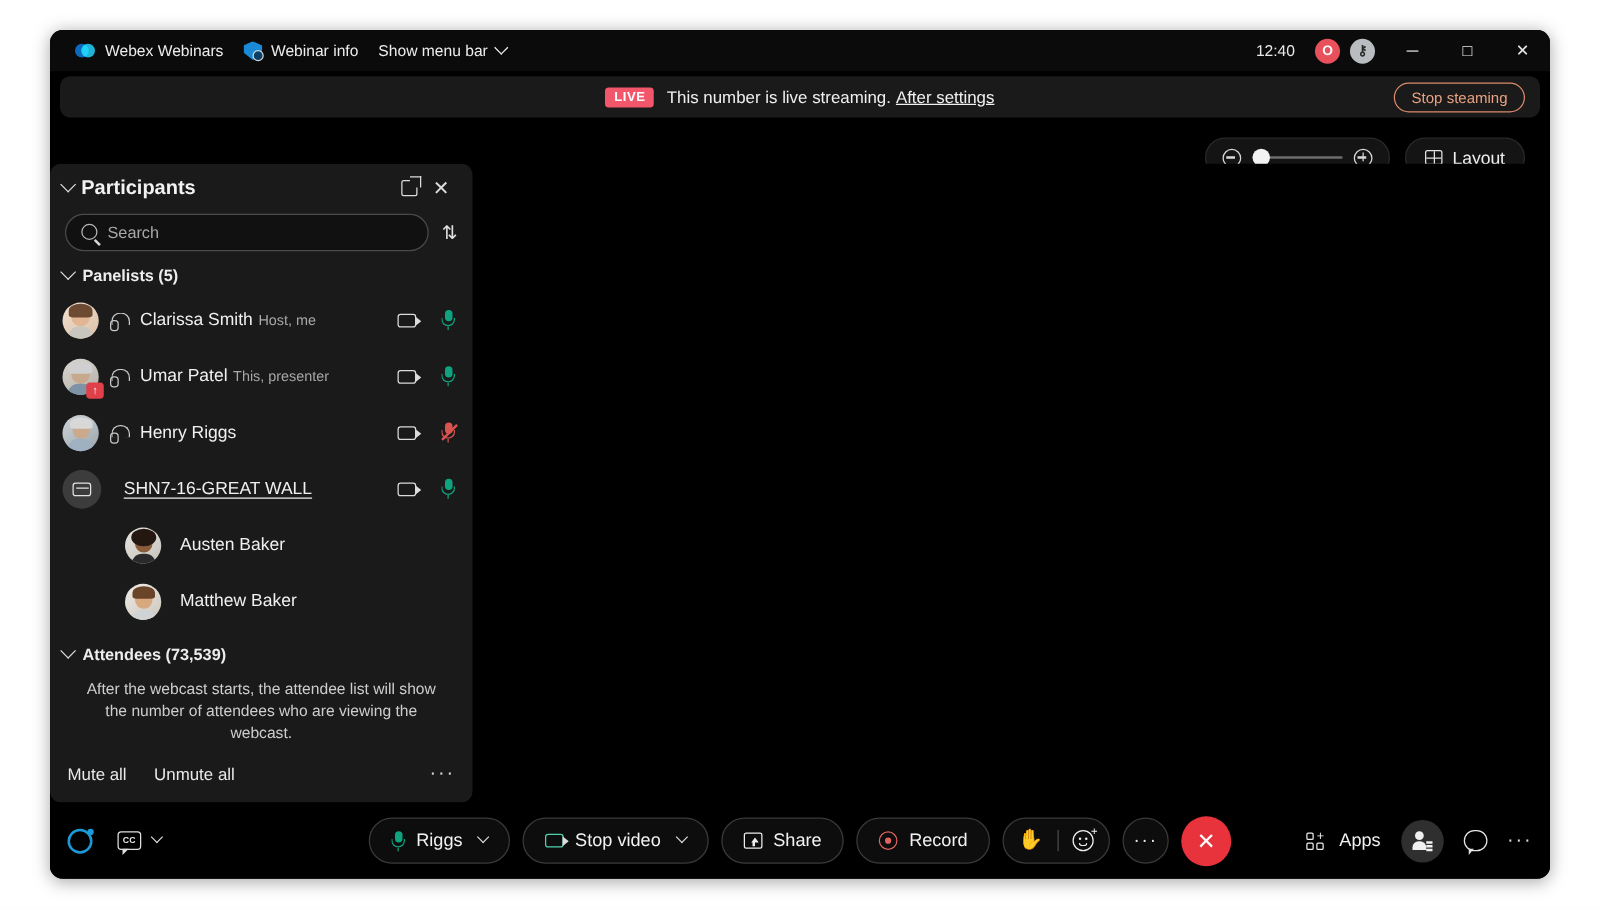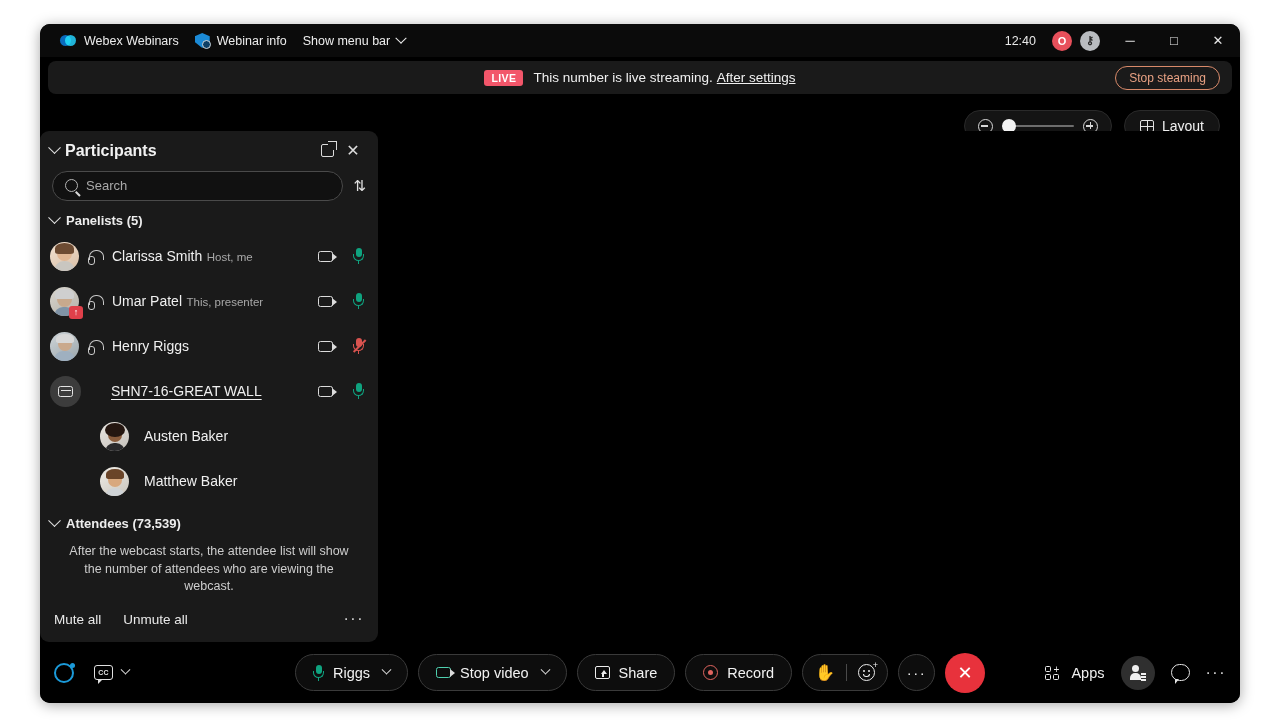--- a/index.html
+++ b/index.html
@@ -749,21 +749,21 @@
                 <span class="stem"></span>
                 <span class="slash"></span>
               </span>
           </span>
         </div>
 
         <div class="prow">
           <span class="device-av">
               <span class="dev-ico"></span>
             </span>
-          <span class="pname" style="margin-left:21px">
+          <span class="pname" style="margin-left:9px">
             <span class="n underlined">SHN7-16-GREAT WALL</span>
           </span>
           <span class="icons">
             <span class="cam-ico"></span>
             <span class="mic-ico mic-on">
                 <span class="cap"></span>
                 <span class="arc"></span>
                 <span class="stem"></span>
               </span>
           </span>

